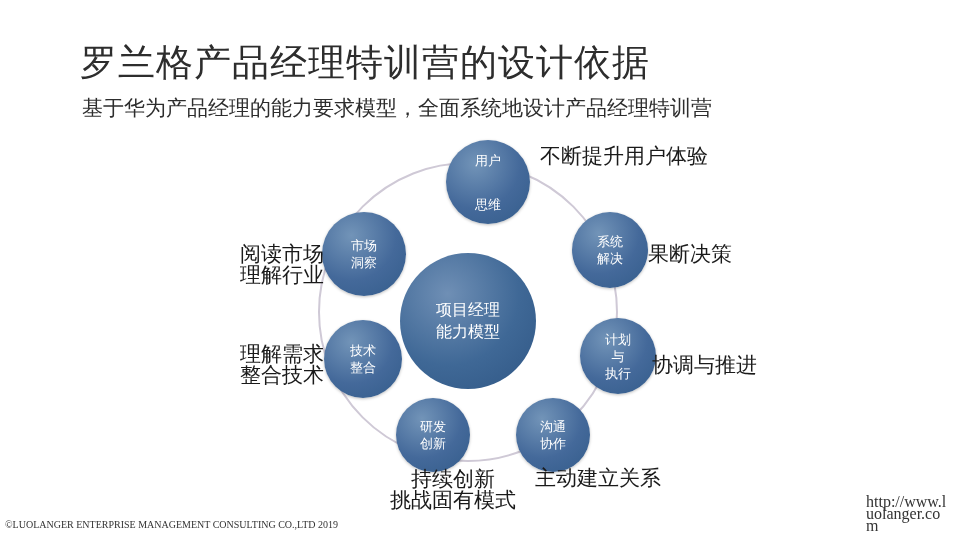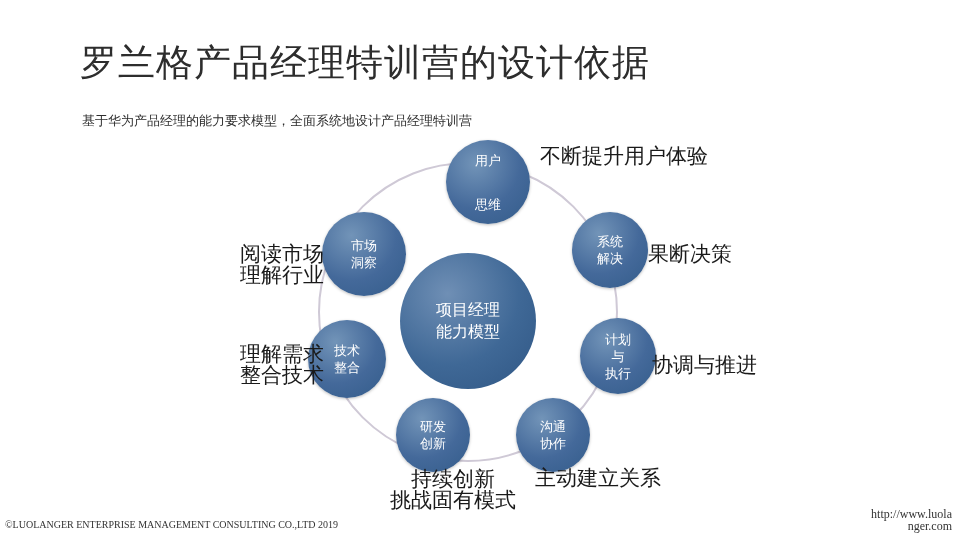--- a/index.html
+++ b/index.html
@@ -28,22 +28,22 @@
     top: 38px;
     font-size: 37px;
     color: #2d2d2d;
     letter-spacing: 1px;
     white-space: nowrap;
     font-weight: normal;
   }
   #subtitle {
     position: absolute;
     left: 82px;
-    top: 112px;
-    font-size: 13px;
+    top: 94px;
+    font-size: 21px;
     color: #2d2d2d;
     white-space: nowrap;
   }
   
   #ring {
     position: absolute;
     left: 318px;
     top: 162px;
     width: 300px;
     height: 300px;
@@ -103,24 +103,24 @@
     font-size: 10px;
     color: #333333;
     font-family: "Liberation Serif", serif;
     white-space: nowrap;
   }
   #footer-right {
     position: absolute;
     right: 8px;
     bottom: 8px;
     width: 86px;
-    font-size: 12px;
+    font-size: 16px;
     color: #333333;
     font-family: "Liberation Serif", serif;
-    text-align: right;
+    text-align: left;
     line-height: 12px;
     word-break: break-all;
   }
 </style>
 </head>
 <body>
 
 <div id="slide">
 
   <div id="title">罗兰格产品经理特训营的设计依据</div>
@@ -139,21 +139,21 @@
         <span>思维</span>
       </div>
       <div class="node" style="left: 322px; top: 212px; width: 84px; height: 84px; text-align: right;">
         <span>市场</span>
         <span>洞察</span>
       </div>
       <div class="node" style="left: 572px; top: 212px; width: 76px; height: 76px;">
         <span>系统</span>
         <span>解决</span>
       </div>
-      <div class="node" style="left: 308px; top: 320px; width: 78px; height: 78px;">
+      <div class="node" style="left: 324px; top: 320px; width: 78px; height: 78px;">
         <span>技术</span>
         <span>整合</span>
       </div>
       <div class="node" style="left: 580px; top: 318px; width: 76px; height: 76px;">
         <span>计划</span>
         <span>与</span>
         <span>执行</span>
       </div>
       <div class="node" style="left: 396px; top: 398px; width: 74px; height: 74px;">
         <span>研发</span>

